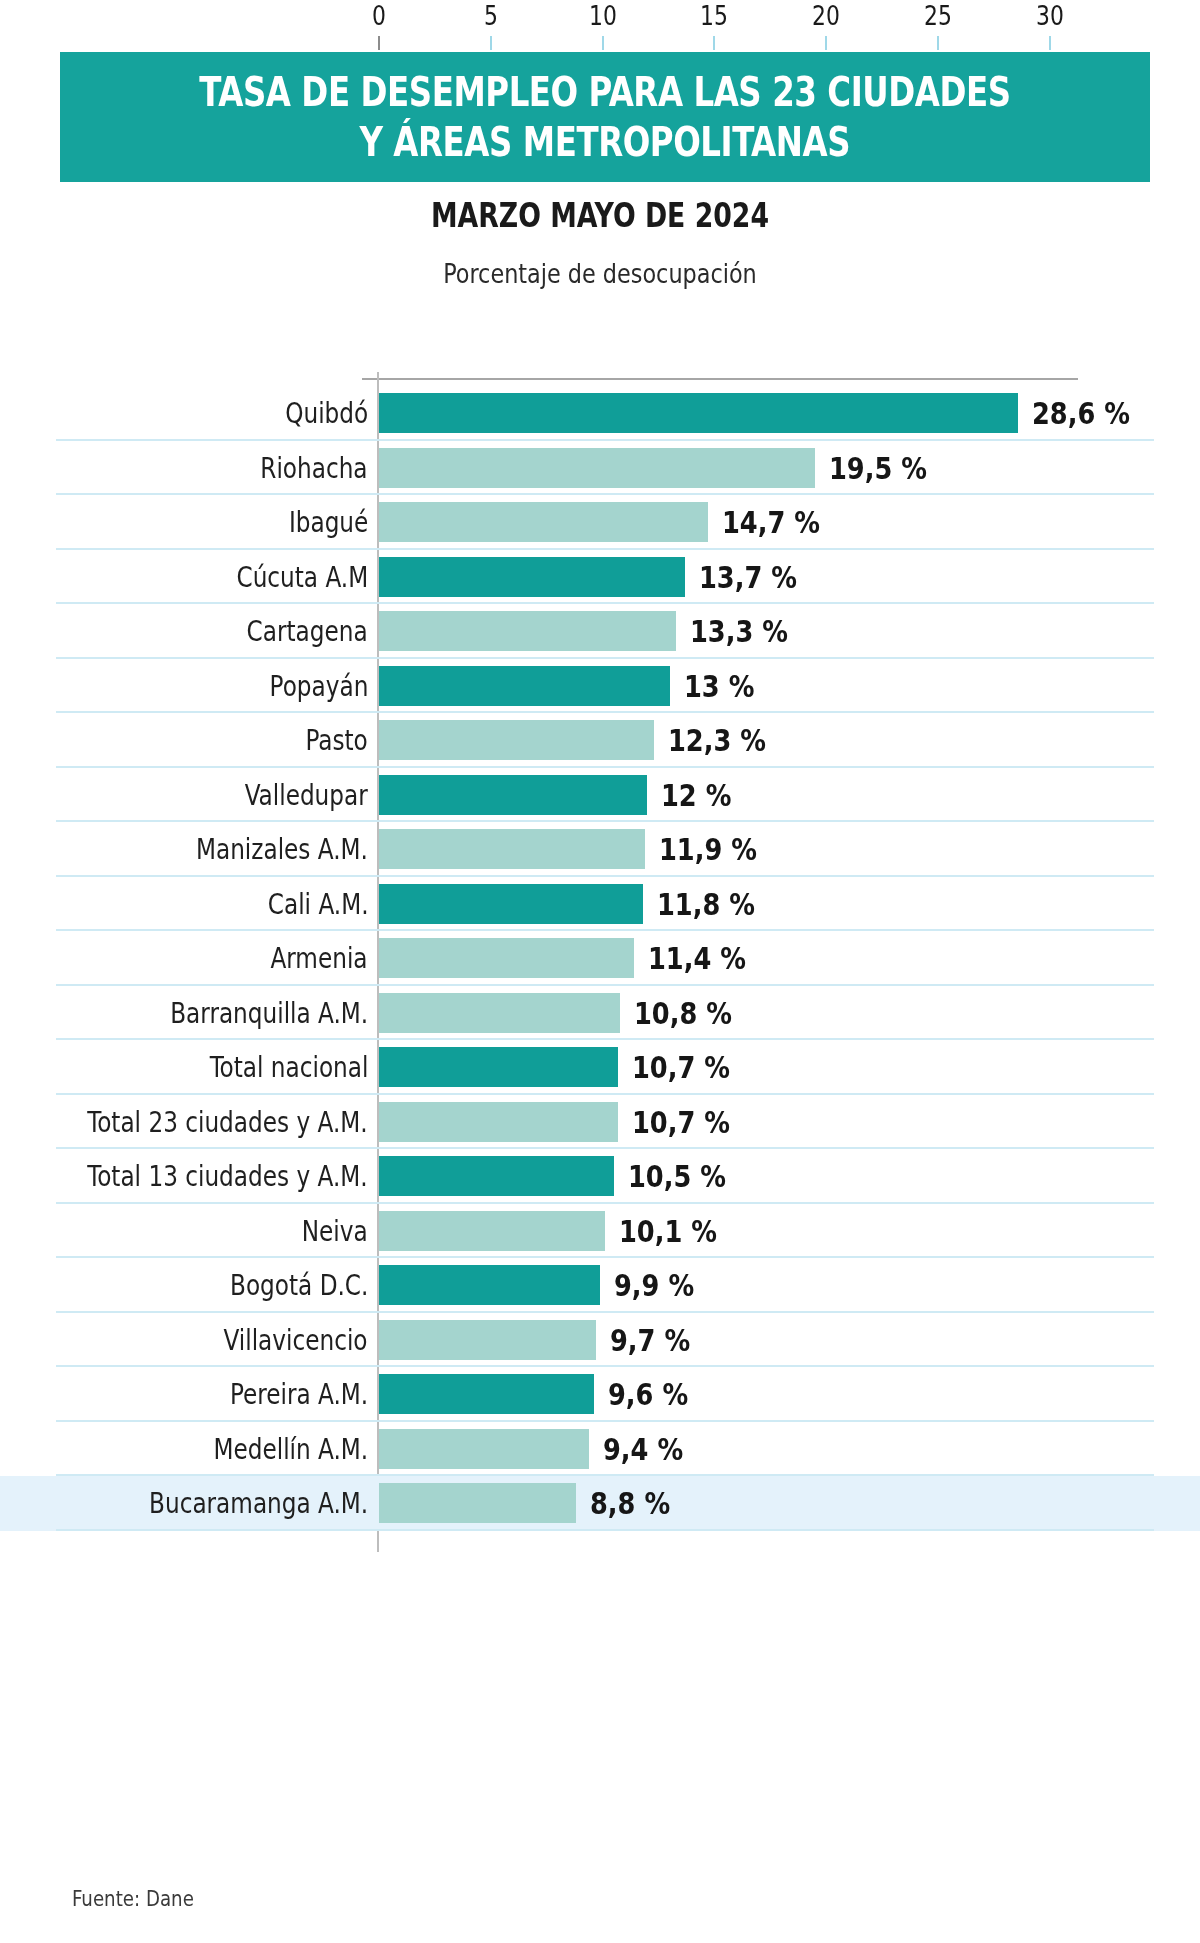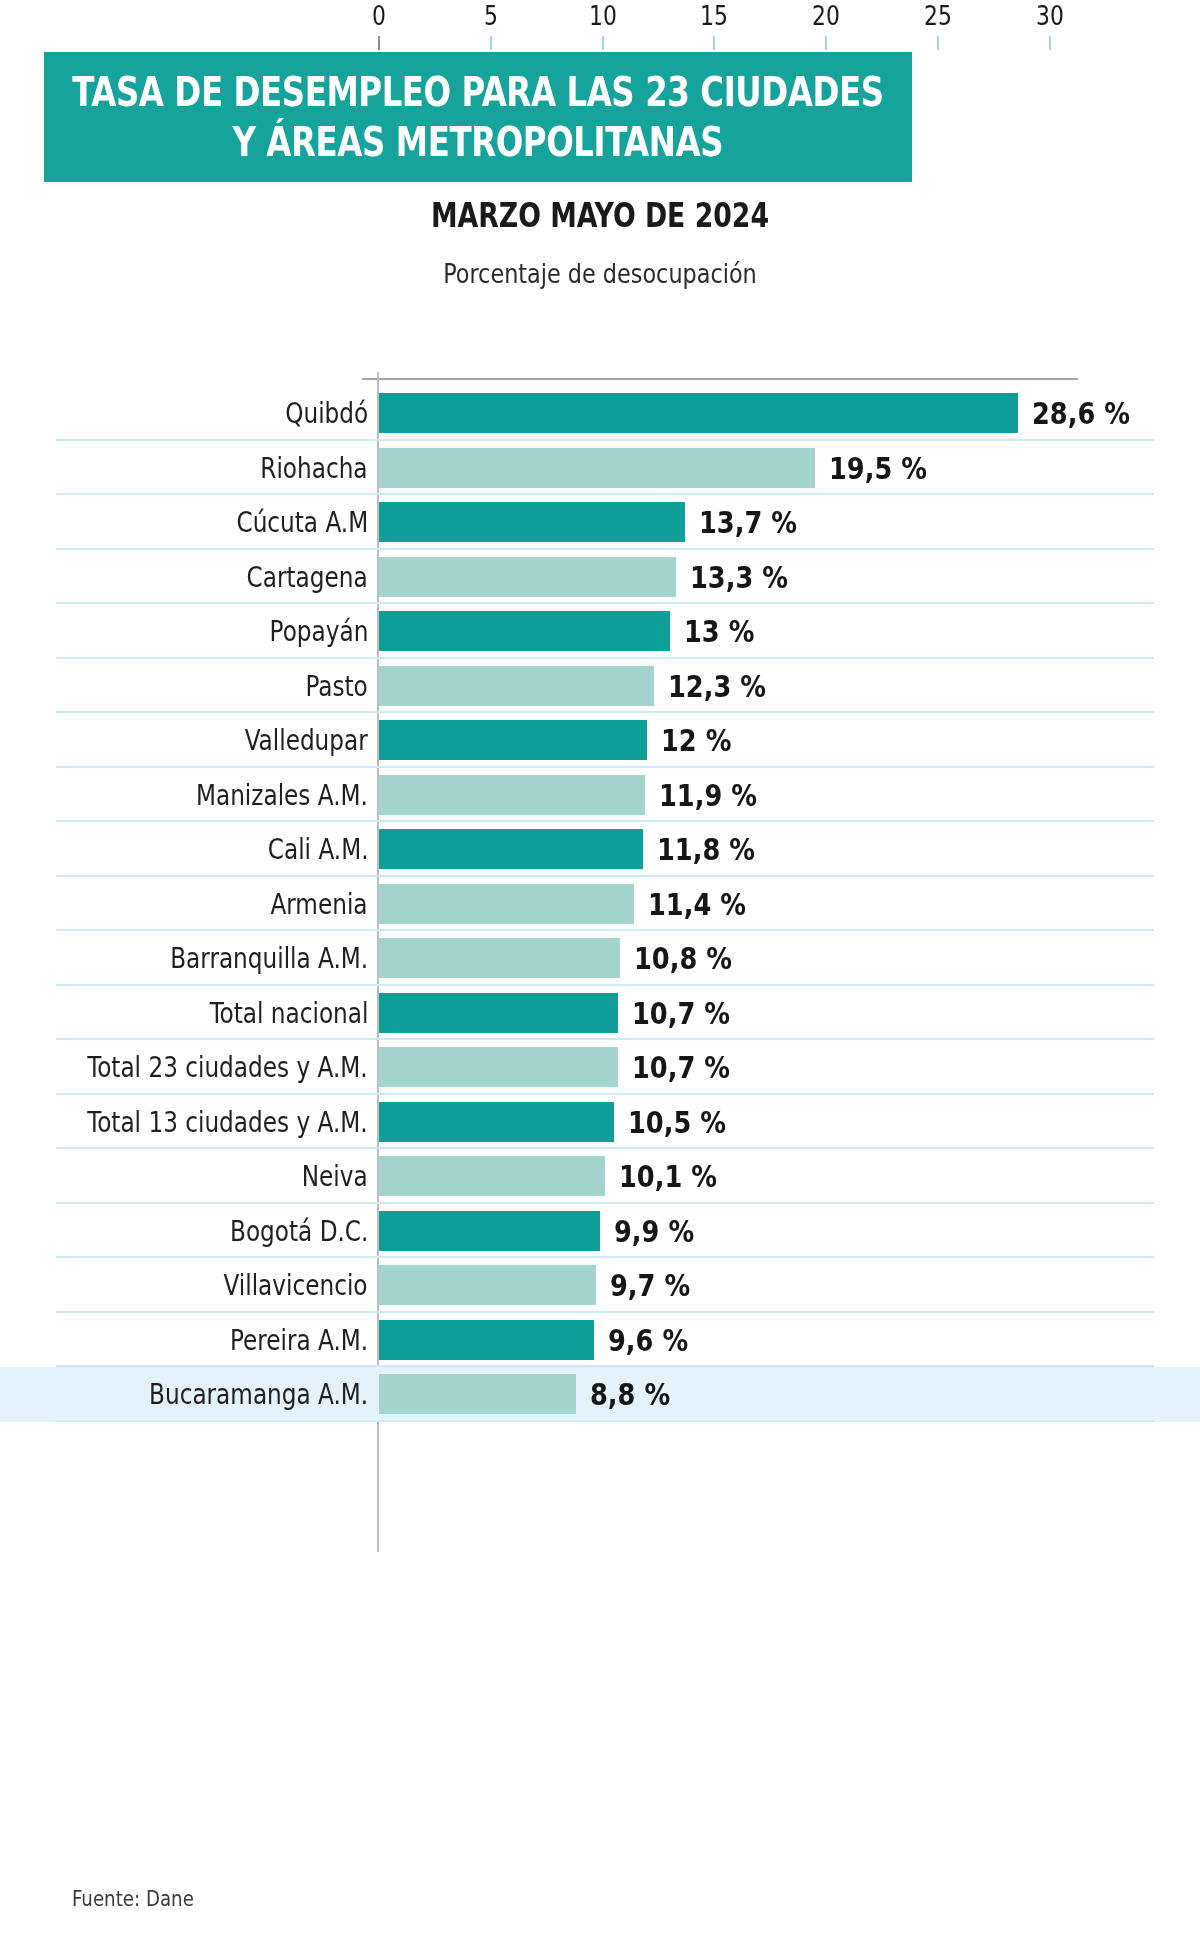--- a/index.html
+++ b/index.html
@@ -5,21 +5,21 @@
   html,body{margin:0;padding:0;}
   body{
     width:1200px;height:1943px;background:#ffffff;
     font-family:"Liberation Sans",sans-serif;
     -webkit-font-smoothing:antialiased;
   }
   .page{position:relative;width:1200px;height:1943px;overflow:hidden;}
 
   
   .banner{
-    position:absolute;left:44px;top:52px;width:868px;height:130px;
+    position:absolute;left:60px;top:52px;width:1090px;height:130px;
     background:var(--teal,#15a39c);
     display:flex;flex-direction:column;align-items:center;justify-content:center;
   }
   .banner-line{
     color:#ffffff;
     font-family:"Liberation Sans Narrow","DejaVu Sans Condensed","Liberation Sans",sans-serif;
     font-weight:bold;
     font-size:41px;
     letter-spacing:-0.5px;
     line-height:50px;
@@ -137,20 +137,26 @@
         <div class="bar-value" style="left: 1032.21px;">28,6 %</div>
         <div class="rule"></div>
       </div>
       <div class="row">
         <div class="row-label">Riohacha</div>
         <div class="bar light" style="width: 435.825px;"></div>
         <div class="bar-value" style="left: 828.825px;">19,5 %</div>
         <div class="rule"></div>
       </div>
       <div class="row">
+        <div class="row-label">Ibagué</div>
+        <div class="bar light" style="width: 328.545px;"></div>
+        <div class="bar-value" style="left: 721.545px;">14,7 %</div>
+        <div class="rule"></div>
+      </div>
+      <div class="row">
         <div class="row-label">Cúcuta A.M</div>
         <div class="bar dark" style="width: 306.195px;"></div>
         <div class="bar-value" style="left: 699.195px;">13,7 %</div>
         <div class="rule"></div>
       </div>
       <div class="row">
         <div class="row-label">Cartagena</div>
         <div class="bar light" style="width: 297.255px;"></div>
         <div class="bar-value" style="left: 690.255px;">13,3 %</div>
         <div class="rule"></div>
@@ -230,20 +236,26 @@
       <div class="row">
         <div class="row-label">Villavicencio</div>
         <div class="bar light" style="width: 216.795px;"></div>
         <div class="bar-value" style="left: 609.795px;">9,7 %</div>
         <div class="rule"></div>
       </div>
       <div class="row">
         <div class="row-label">Pereira A.M.</div>
         <div class="bar dark" style="width: 214.56px;"></div>
         <div class="bar-value" style="left: 607.56px;">9,6 %</div>
+        <div class="rule"></div>
+      </div>
+      <div class="row">
+        <div class="row-label">Medellín A.M.</div>
+        <div class="bar light" style="width: 210.09px;"></div>
+        <div class="bar-value" style="left: 603.09px;">9,4 %</div>
         <div class="rule"></div>
       </div>
       <div class="row highlight">
         <div class="row-label">Bucaramanga A.M.</div>
         <div class="bar light" style="width: 196.68px;"></div>
         <div class="bar-value" style="left: 589.68px;">8,8 %</div>
         <div class="rule"></div>
       </div>
     </div>
 

